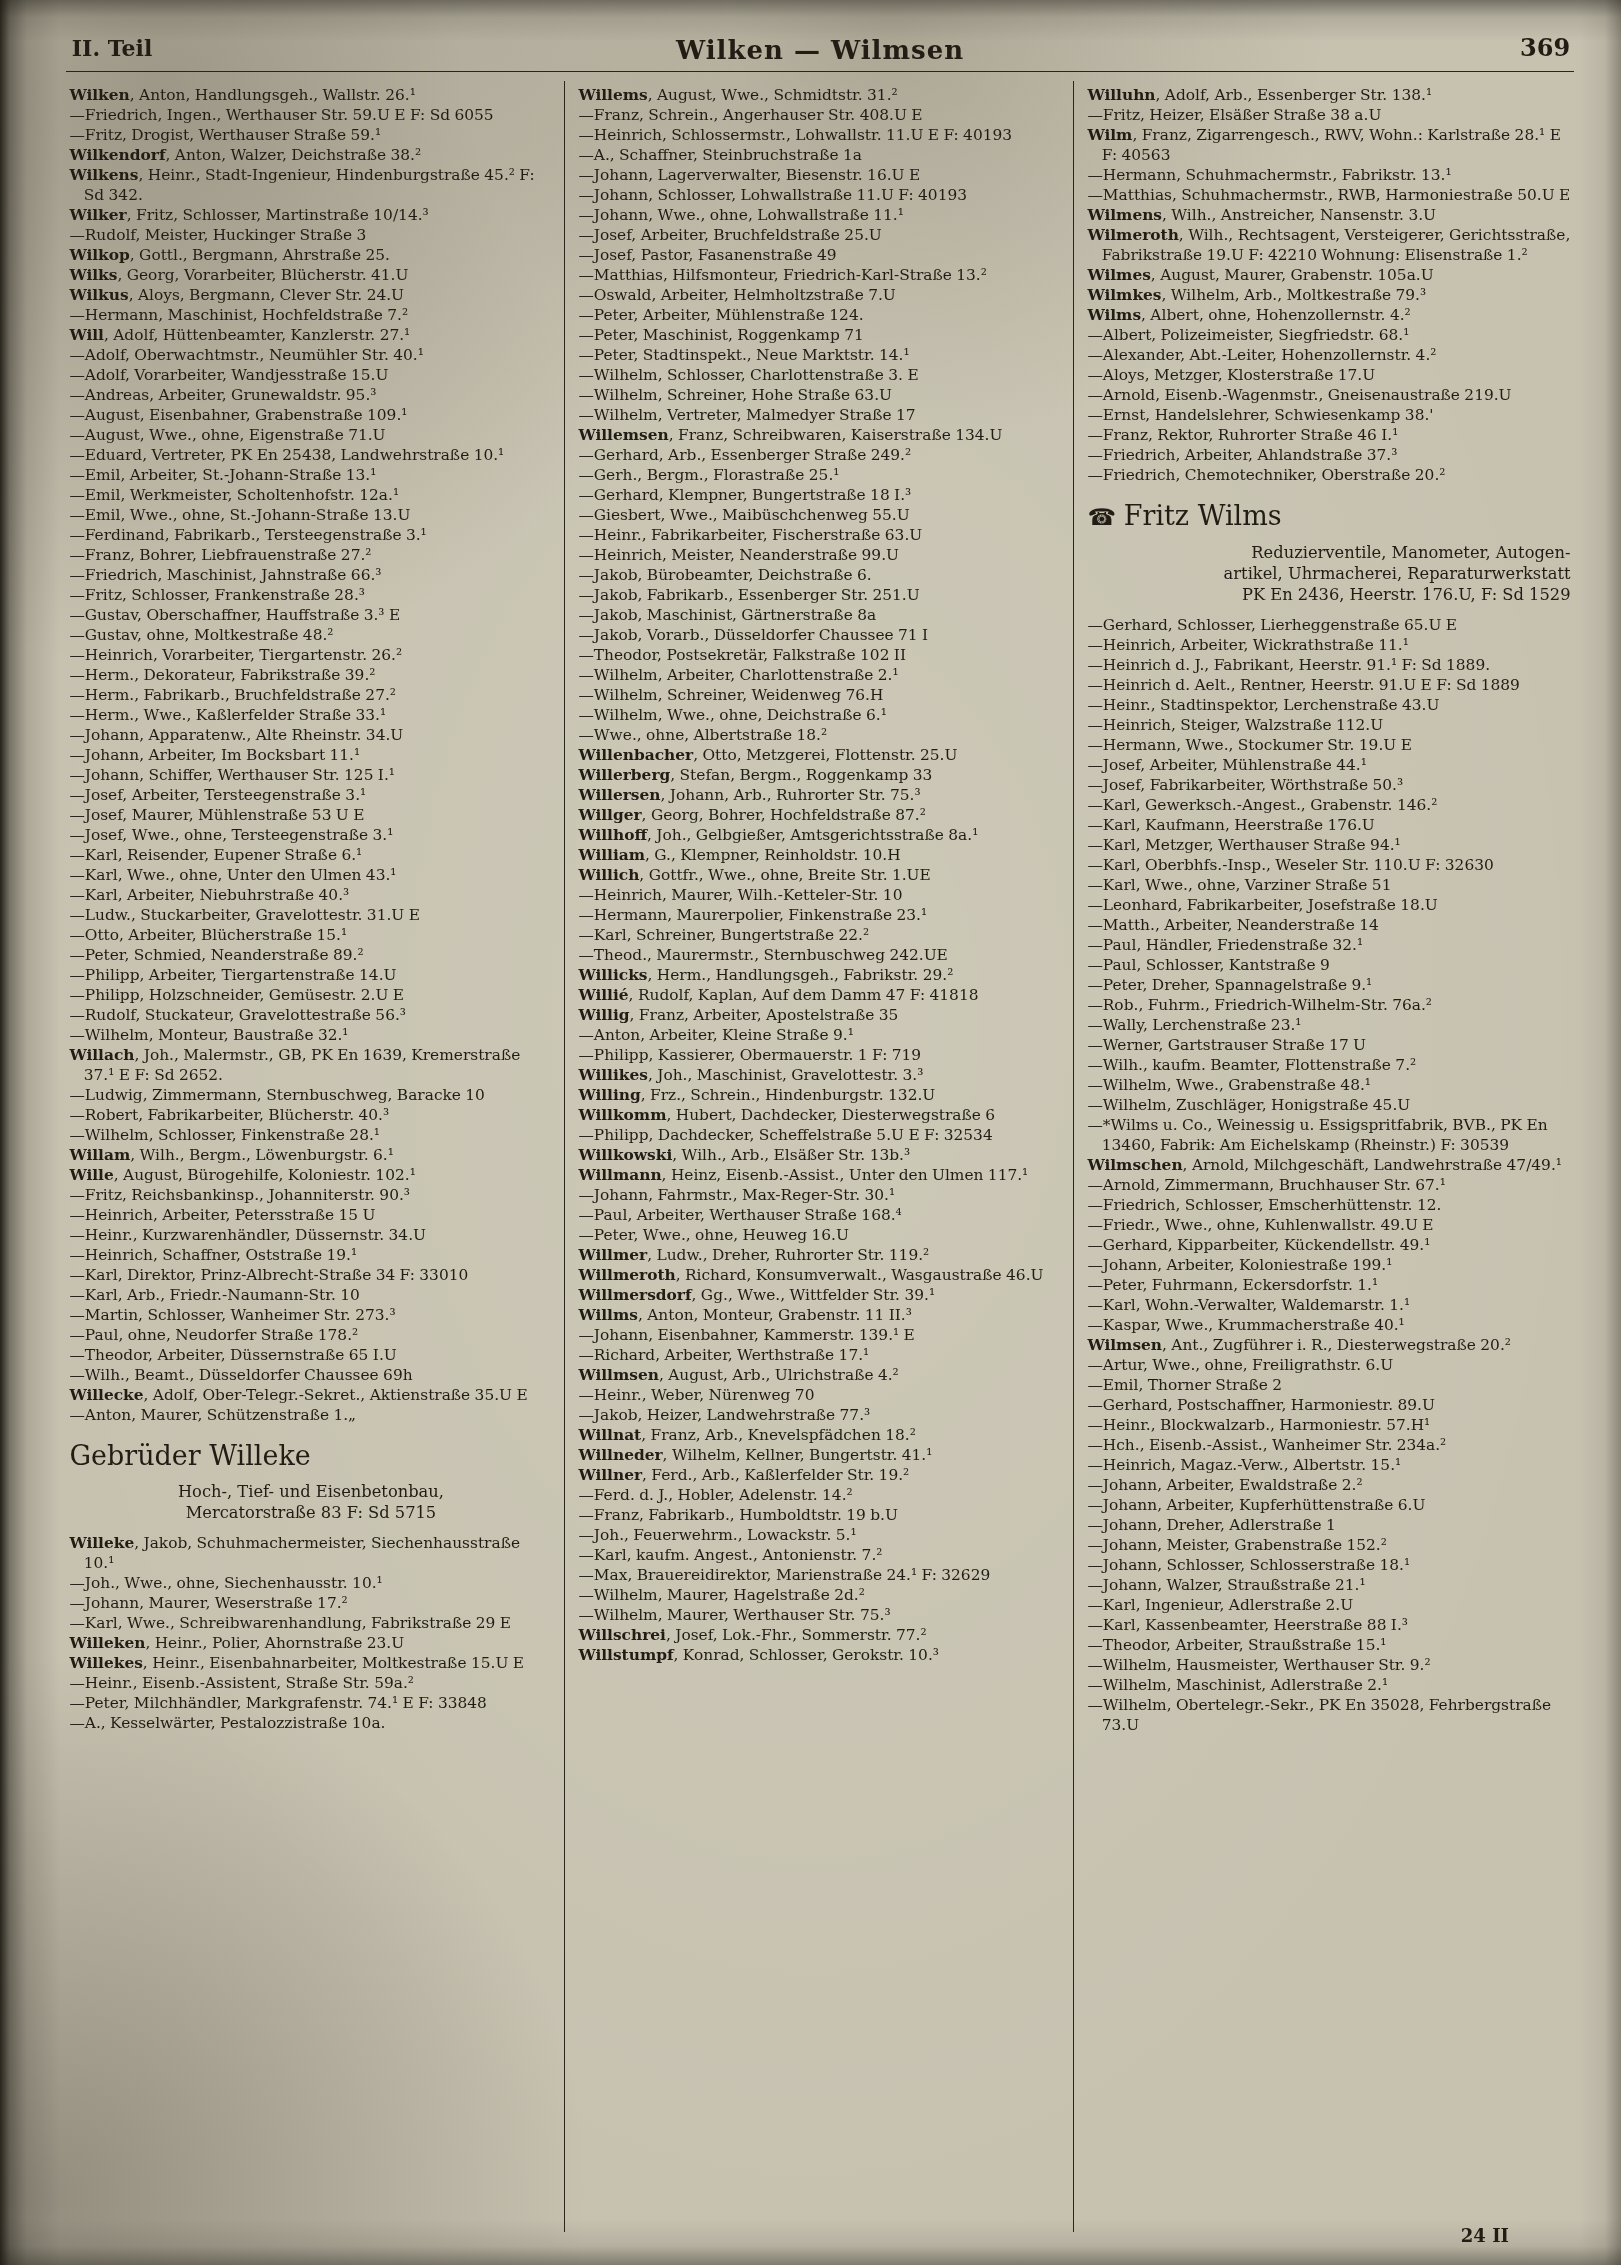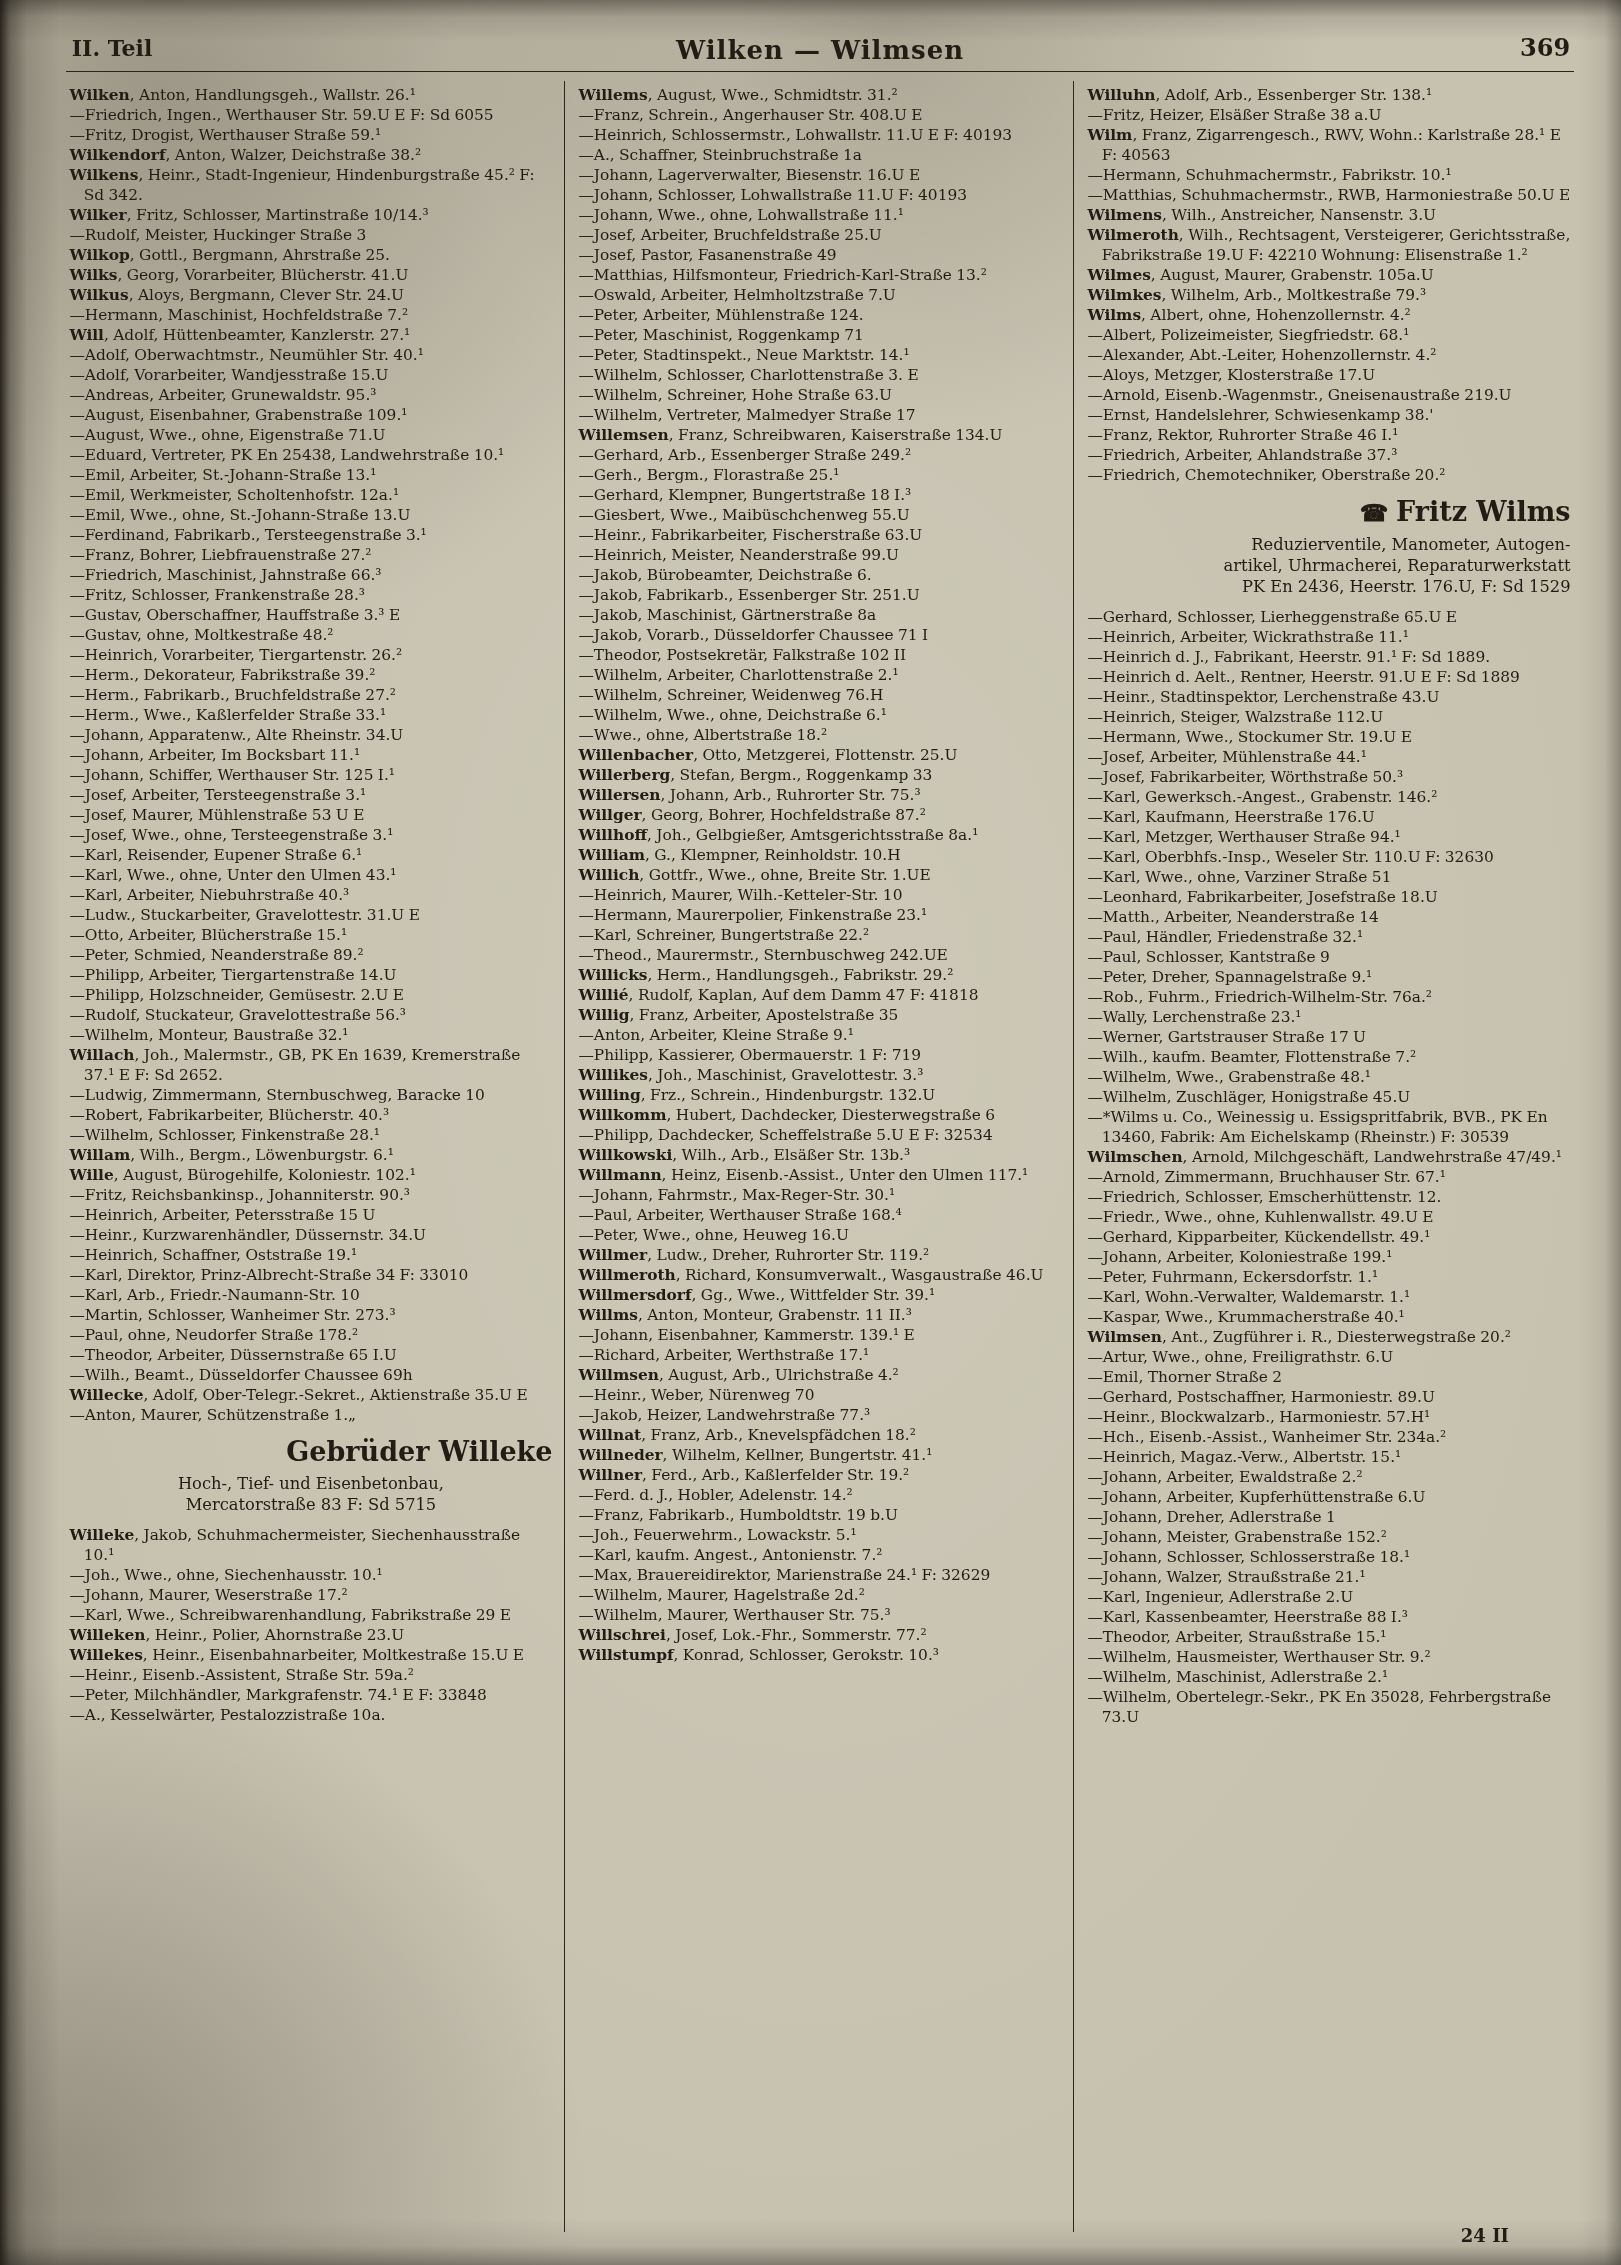--- a/index.html
+++ b/index.html
@@ -36,21 +36,21 @@
   .col + .col{border-left:1.5px solid #2b261c;}
   .entry{
     margin:0;
     font-size:15.4px;line-height:20px;
     text-indent:-14.4px;padding-left:14.4px;
     text-align:left;
     word-spacing:-0.5px;
   }
   .entry b{font-weight:bold;}
   .ad{margin:11.5px 0 9.6px;}
-  .ad .ad-title{margin:0 0 4.8px;font-size:27px;font-weight:bold;text-align:right;line-height:32px;}
+  .ad .ad-title{margin:0 0 4.8px;font-size:27px;font-weight:normal;text-align:left;line-height:40px;}
   .ad .ad-title .phone-glyph{font-size:23px;margin-right:7.7px;}
   .ad .ad-line{margin:0;font-size:16.3px;line-height:21px;}
   .ad[data-align="center"] .ad-line{text-align:center;}
   .ad[data-align="left"] .ad-line{text-align:right;}
   .footer{
     position:absolute;bottom:19px;right:113px;
     font-size:18px;font-weight:bold;
   }
 </style>
 </head>
@@ -224,21 +224,21 @@
         <p class="entry">—Max, Brauereidirektor, Marienstraße 24.¹ F: 32629</p>
         <p class="entry">—Wilhelm, Maurer, Hagelstraße 2d.²</p>
         <p class="entry">—Wilhelm, Maurer, Werthauser Str. 75.³</p>
         <p class="entry"><b>Willschrei</b>, Josef, Lok.-Fhr., Sommerstr. 77.²</p>
         <p class="entry"><b>Willstumpf</b>, Konrad, Schlosser, Gerokstr. 10.³</p>
       </div>
     <div class="col">
         <p class="entry"><b>Willuhn</b>, Adolf, Arb., Essenberger Str. 138.¹</p>
         <p class="entry">—Fritz, Heizer, Elsäßer Straße 38 a.U</p>
         <p class="entry"><b>Wilm</b>, Franz, Zigarrengesch., RWV, Wohn.: Karlstraße 28.¹ E F: 40563</p>
-        <p class="entry">—Hermann, Schuhmachermstr., Fabrikstr. 10.¹</p>
+        <p class="entry">—Hermann, Schuhmachermstr., Fabrikstr. 13.¹</p>
         <p class="entry">—Matthias, Schuhmachermstr., RWB, Harmoniestraße 50.U E</p>
         <p class="entry"><b>Wilmens</b>, Wilh., Anstreicher, Nansenstr. 3.U</p>
         <p class="entry"><b>Wilmeroth</b>, Wilh., Rechtsagent, Versteigerer, Gerichtsstraße, Fabrikstraße 19.U F: 42210 Wohnung: Elisenstraße 1.²</p>
         <p class="entry"><b>Wilmes</b>, August, Maurer, Grabenstr. 105a.U</p>
         <p class="entry"><b>Wilmkes</b>, Wilhelm, Arb., Moltkestraße 79.³</p>
         <p class="entry"><b>Wilms</b>, Albert, ohne, Hohenzollernstr. 4.²</p>
         <p class="entry">—Albert, Polizeimeister, Siegfriedstr. 68.¹</p>
         <p class="entry">—Alexander, Abt.-Leiter, Hohenzollernstr. 4.²</p>
         <p class="entry">—Aloys, Metzger, Klosterstraße 17.U</p>
         <p class="entry">—Arnold, Eisenb.-Wagenmstr., Gneisenaustraße 219.U</p>

